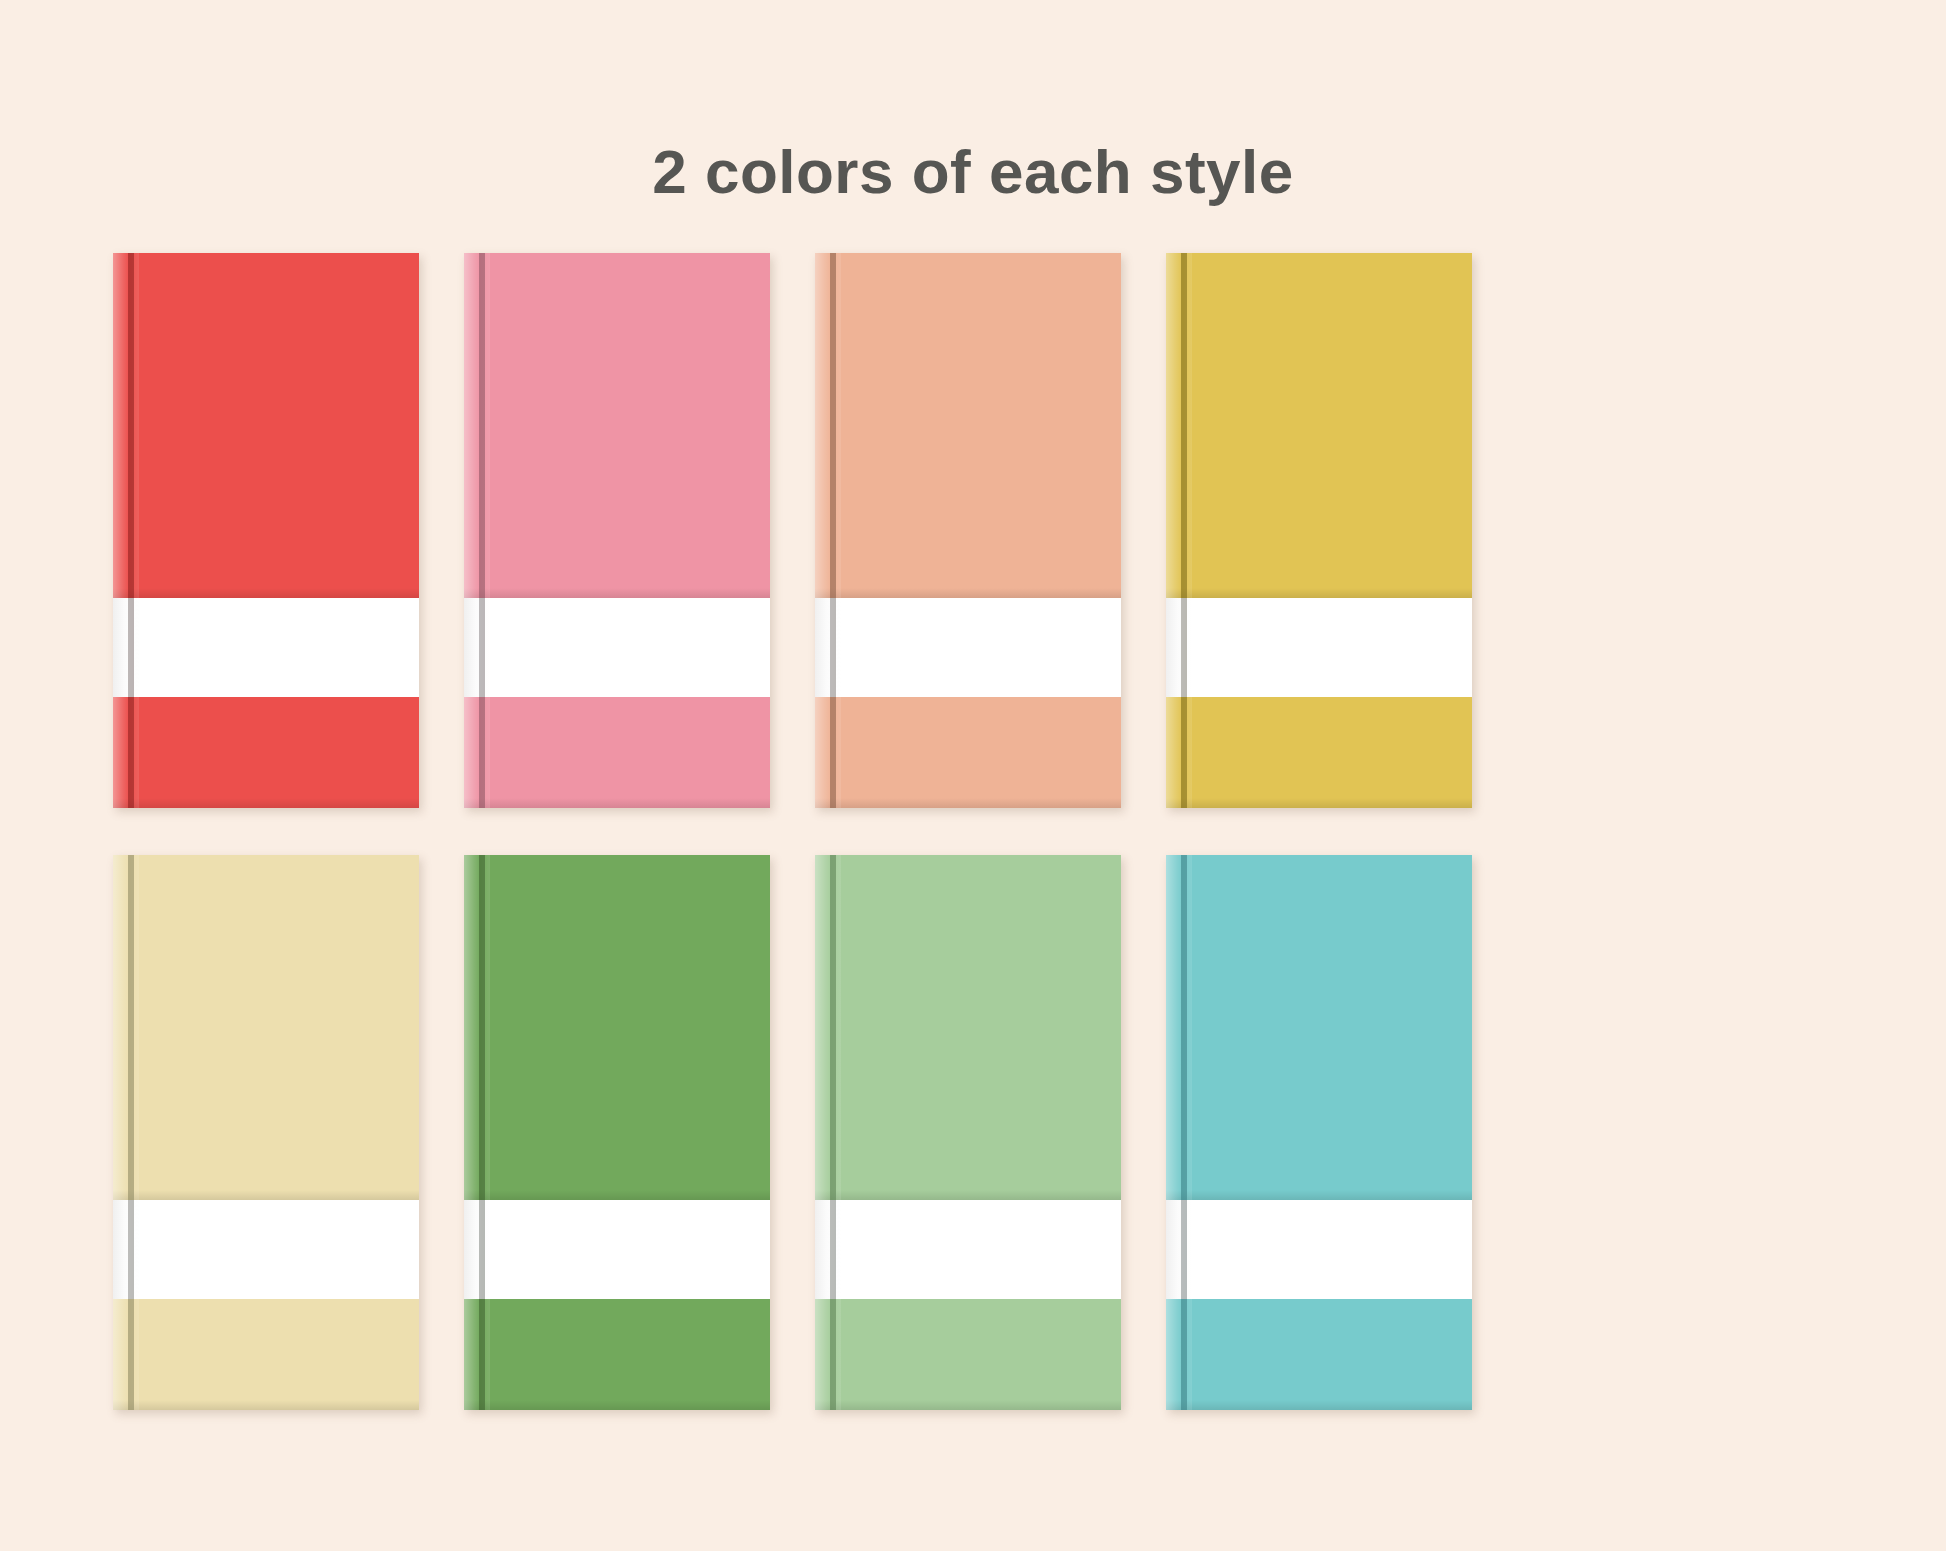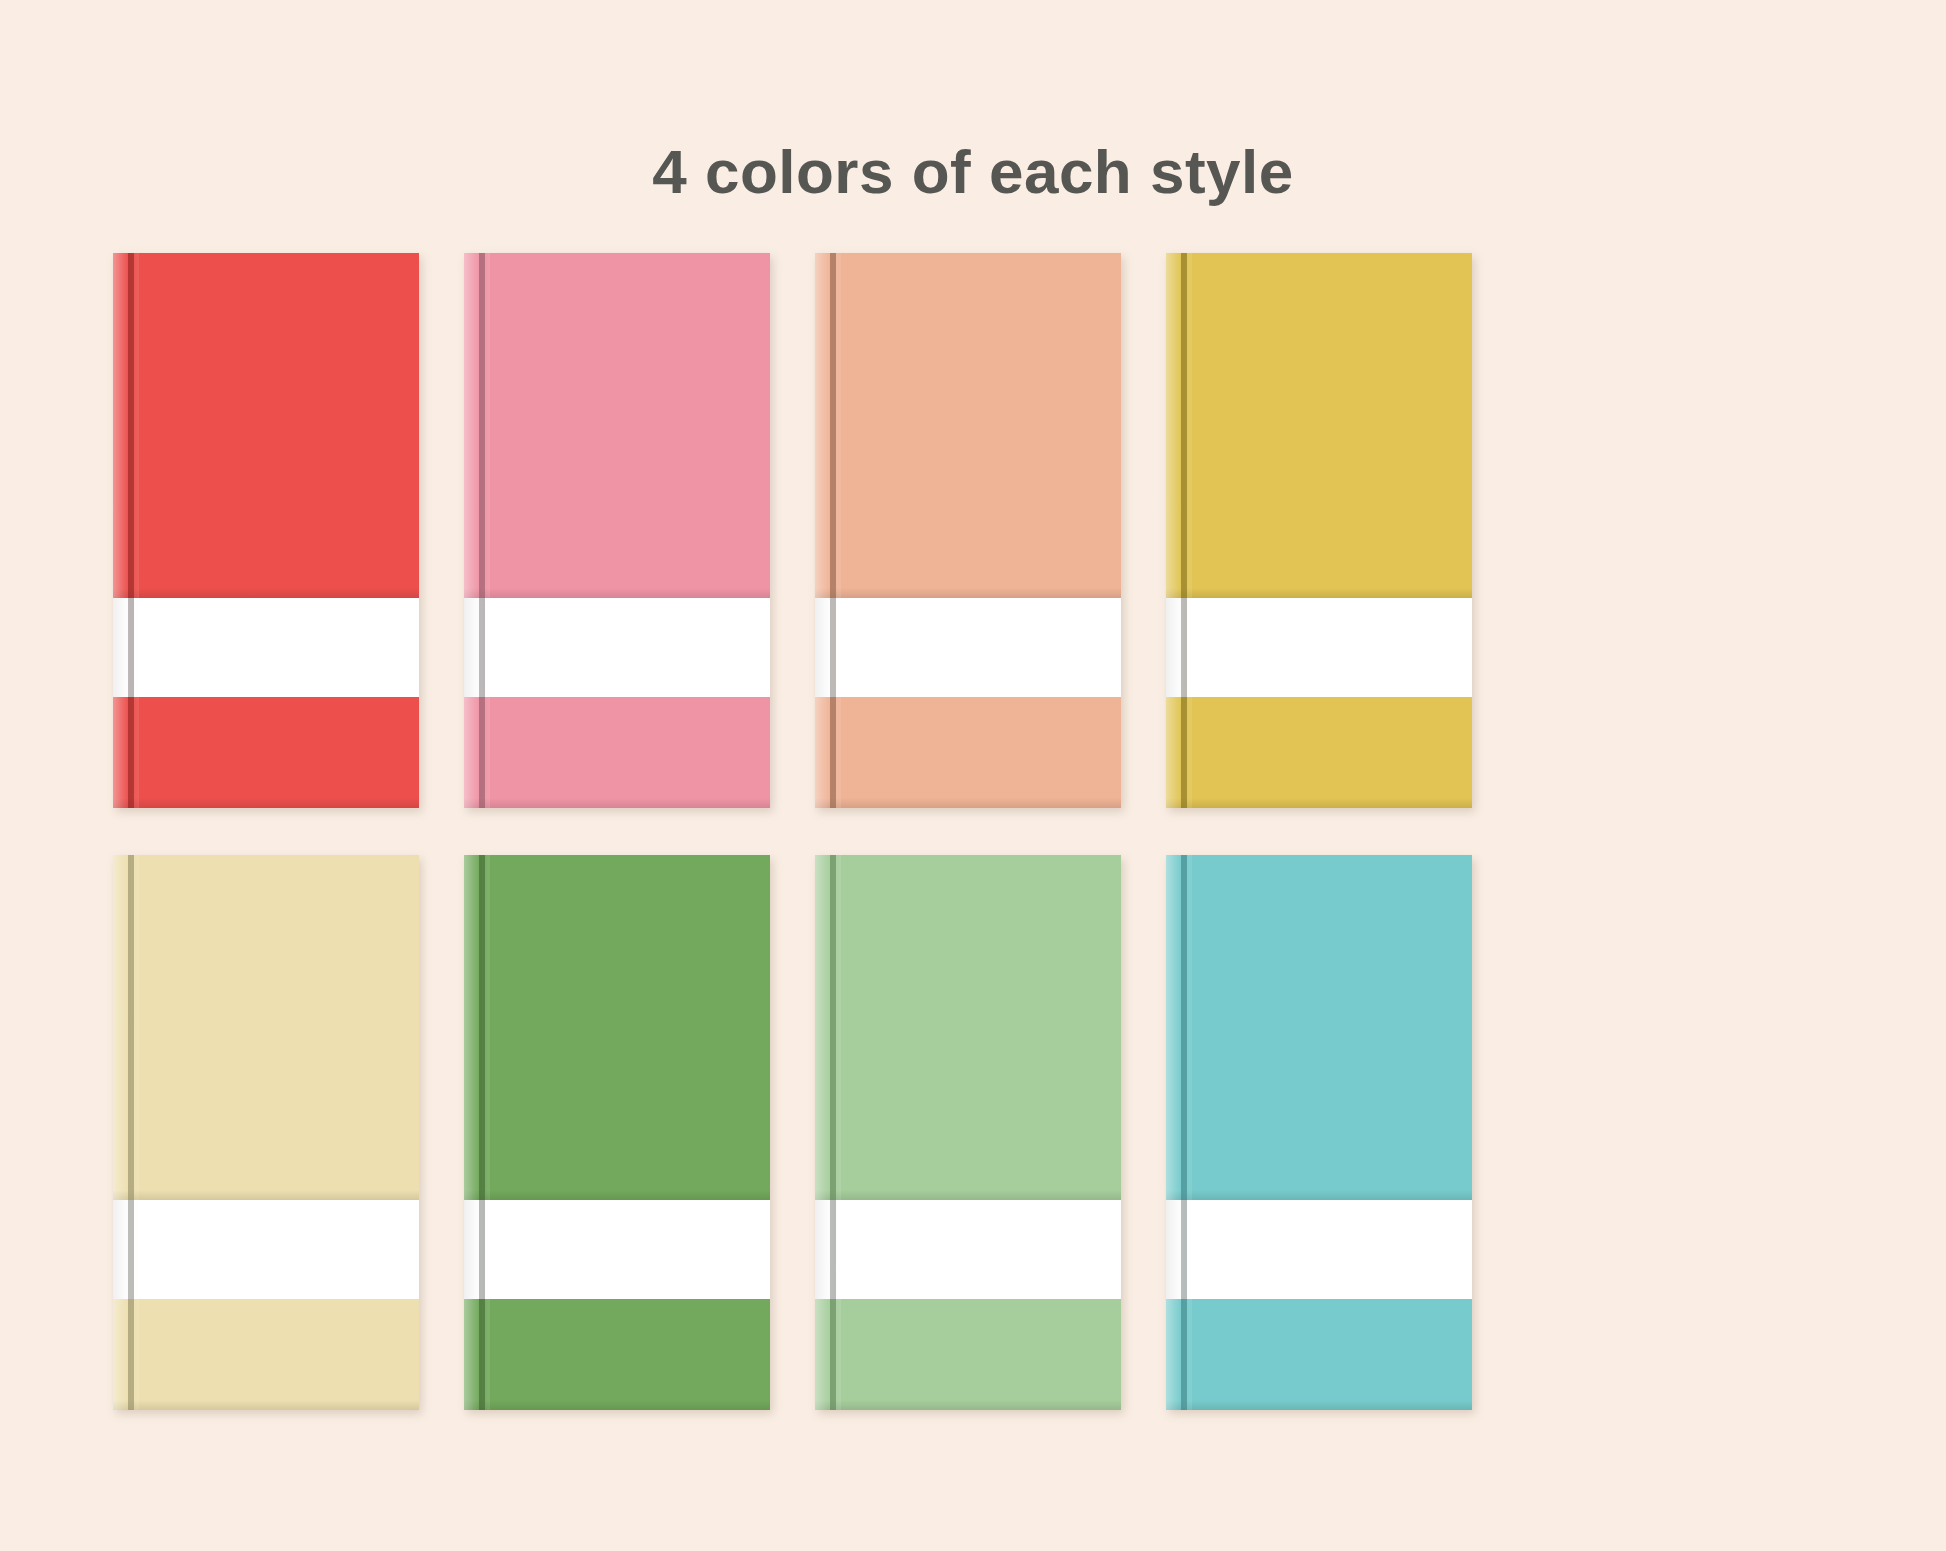--- a/index.html
+++ b/index.html
@@ -134,21 +134,21 @@
     width: 26px;
     background: linear-gradient(to right,
       rgba(238,238,238,0.9) 0%,
       rgba(248,248,248,0.5) 45%,
       rgba(255,255,255,0) 100%);
   }
 </style>
 </head>
 <body>
 
-<h1 id="page-title">4 colors of each style</h1>
+<h1 id="page-title">2 colors of each style</h1>
 
 <div id="book-grid">
     <div class="book" style="color: rgb(143, 34, 32);">
       <div class="band-top" style="background: rgb(236, 79, 76);"></div>
       <div class="band-white" style="background: rgb(255, 255, 255);"></div>
       <div class="band-bottom" style="background: rgb(236, 79, 76);"></div>
       <div class="spine">
         <div class="spine-sheen"></div>
         <div class="spine-crease"></div>
       </div>

